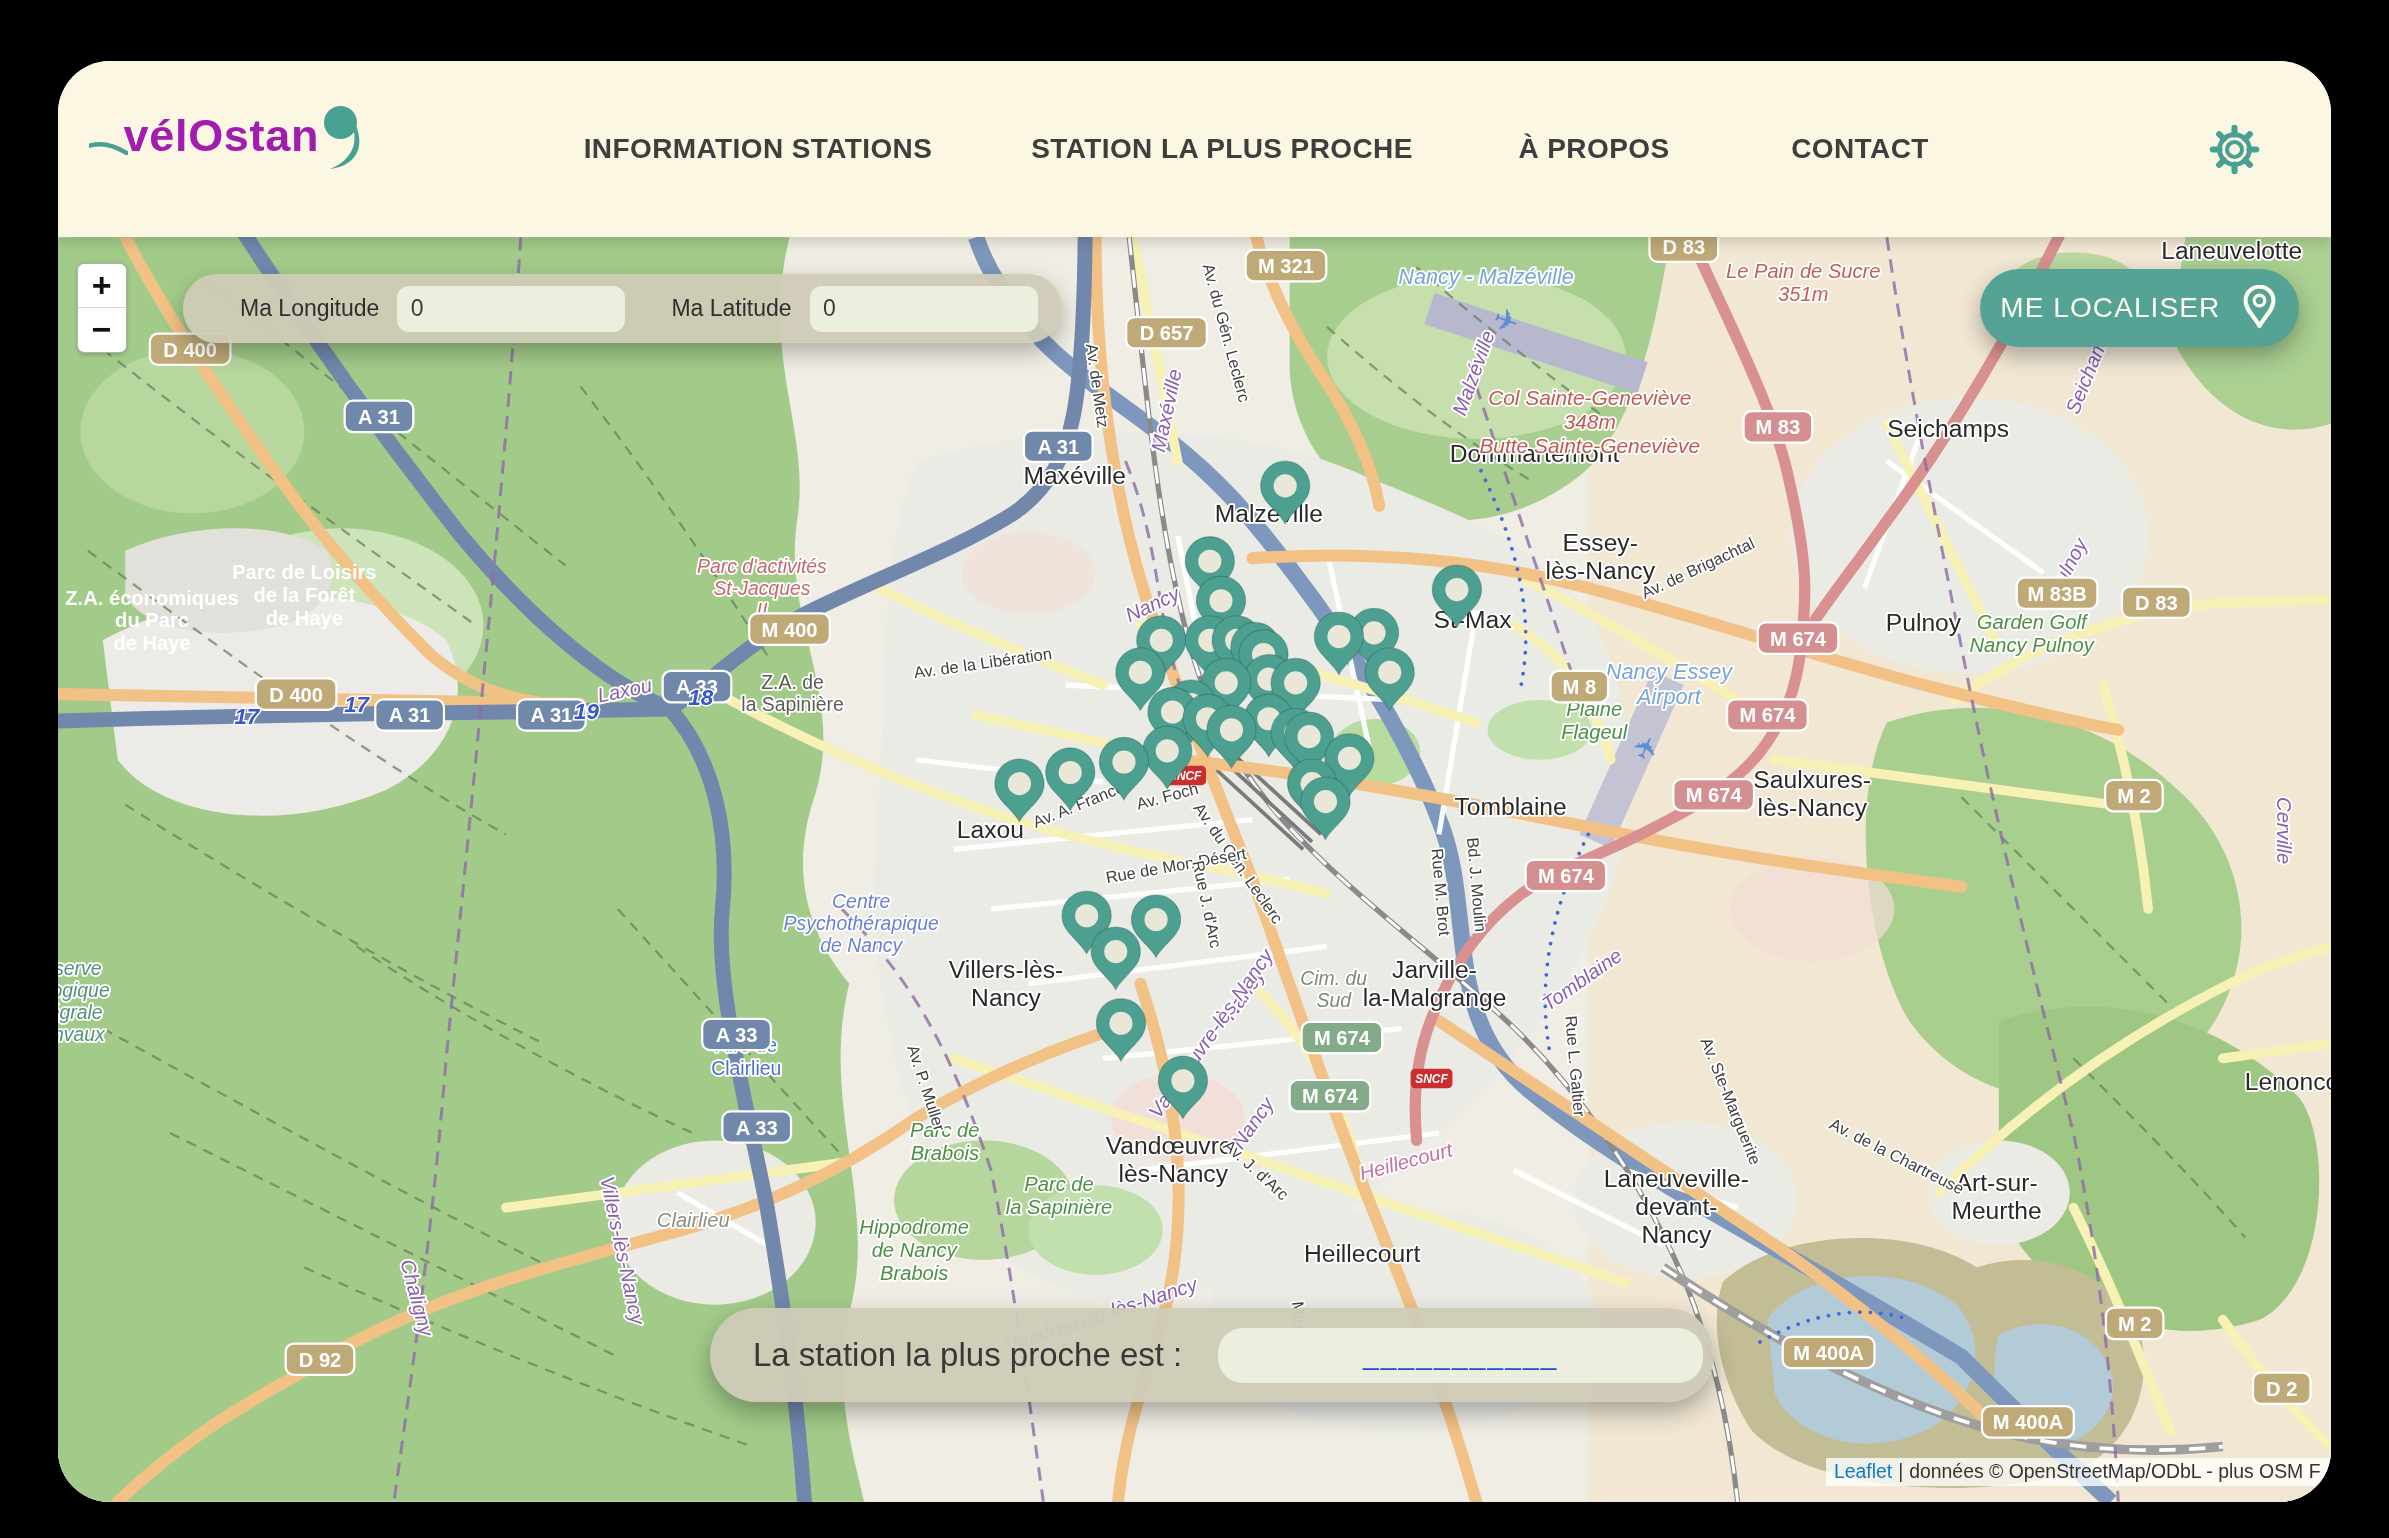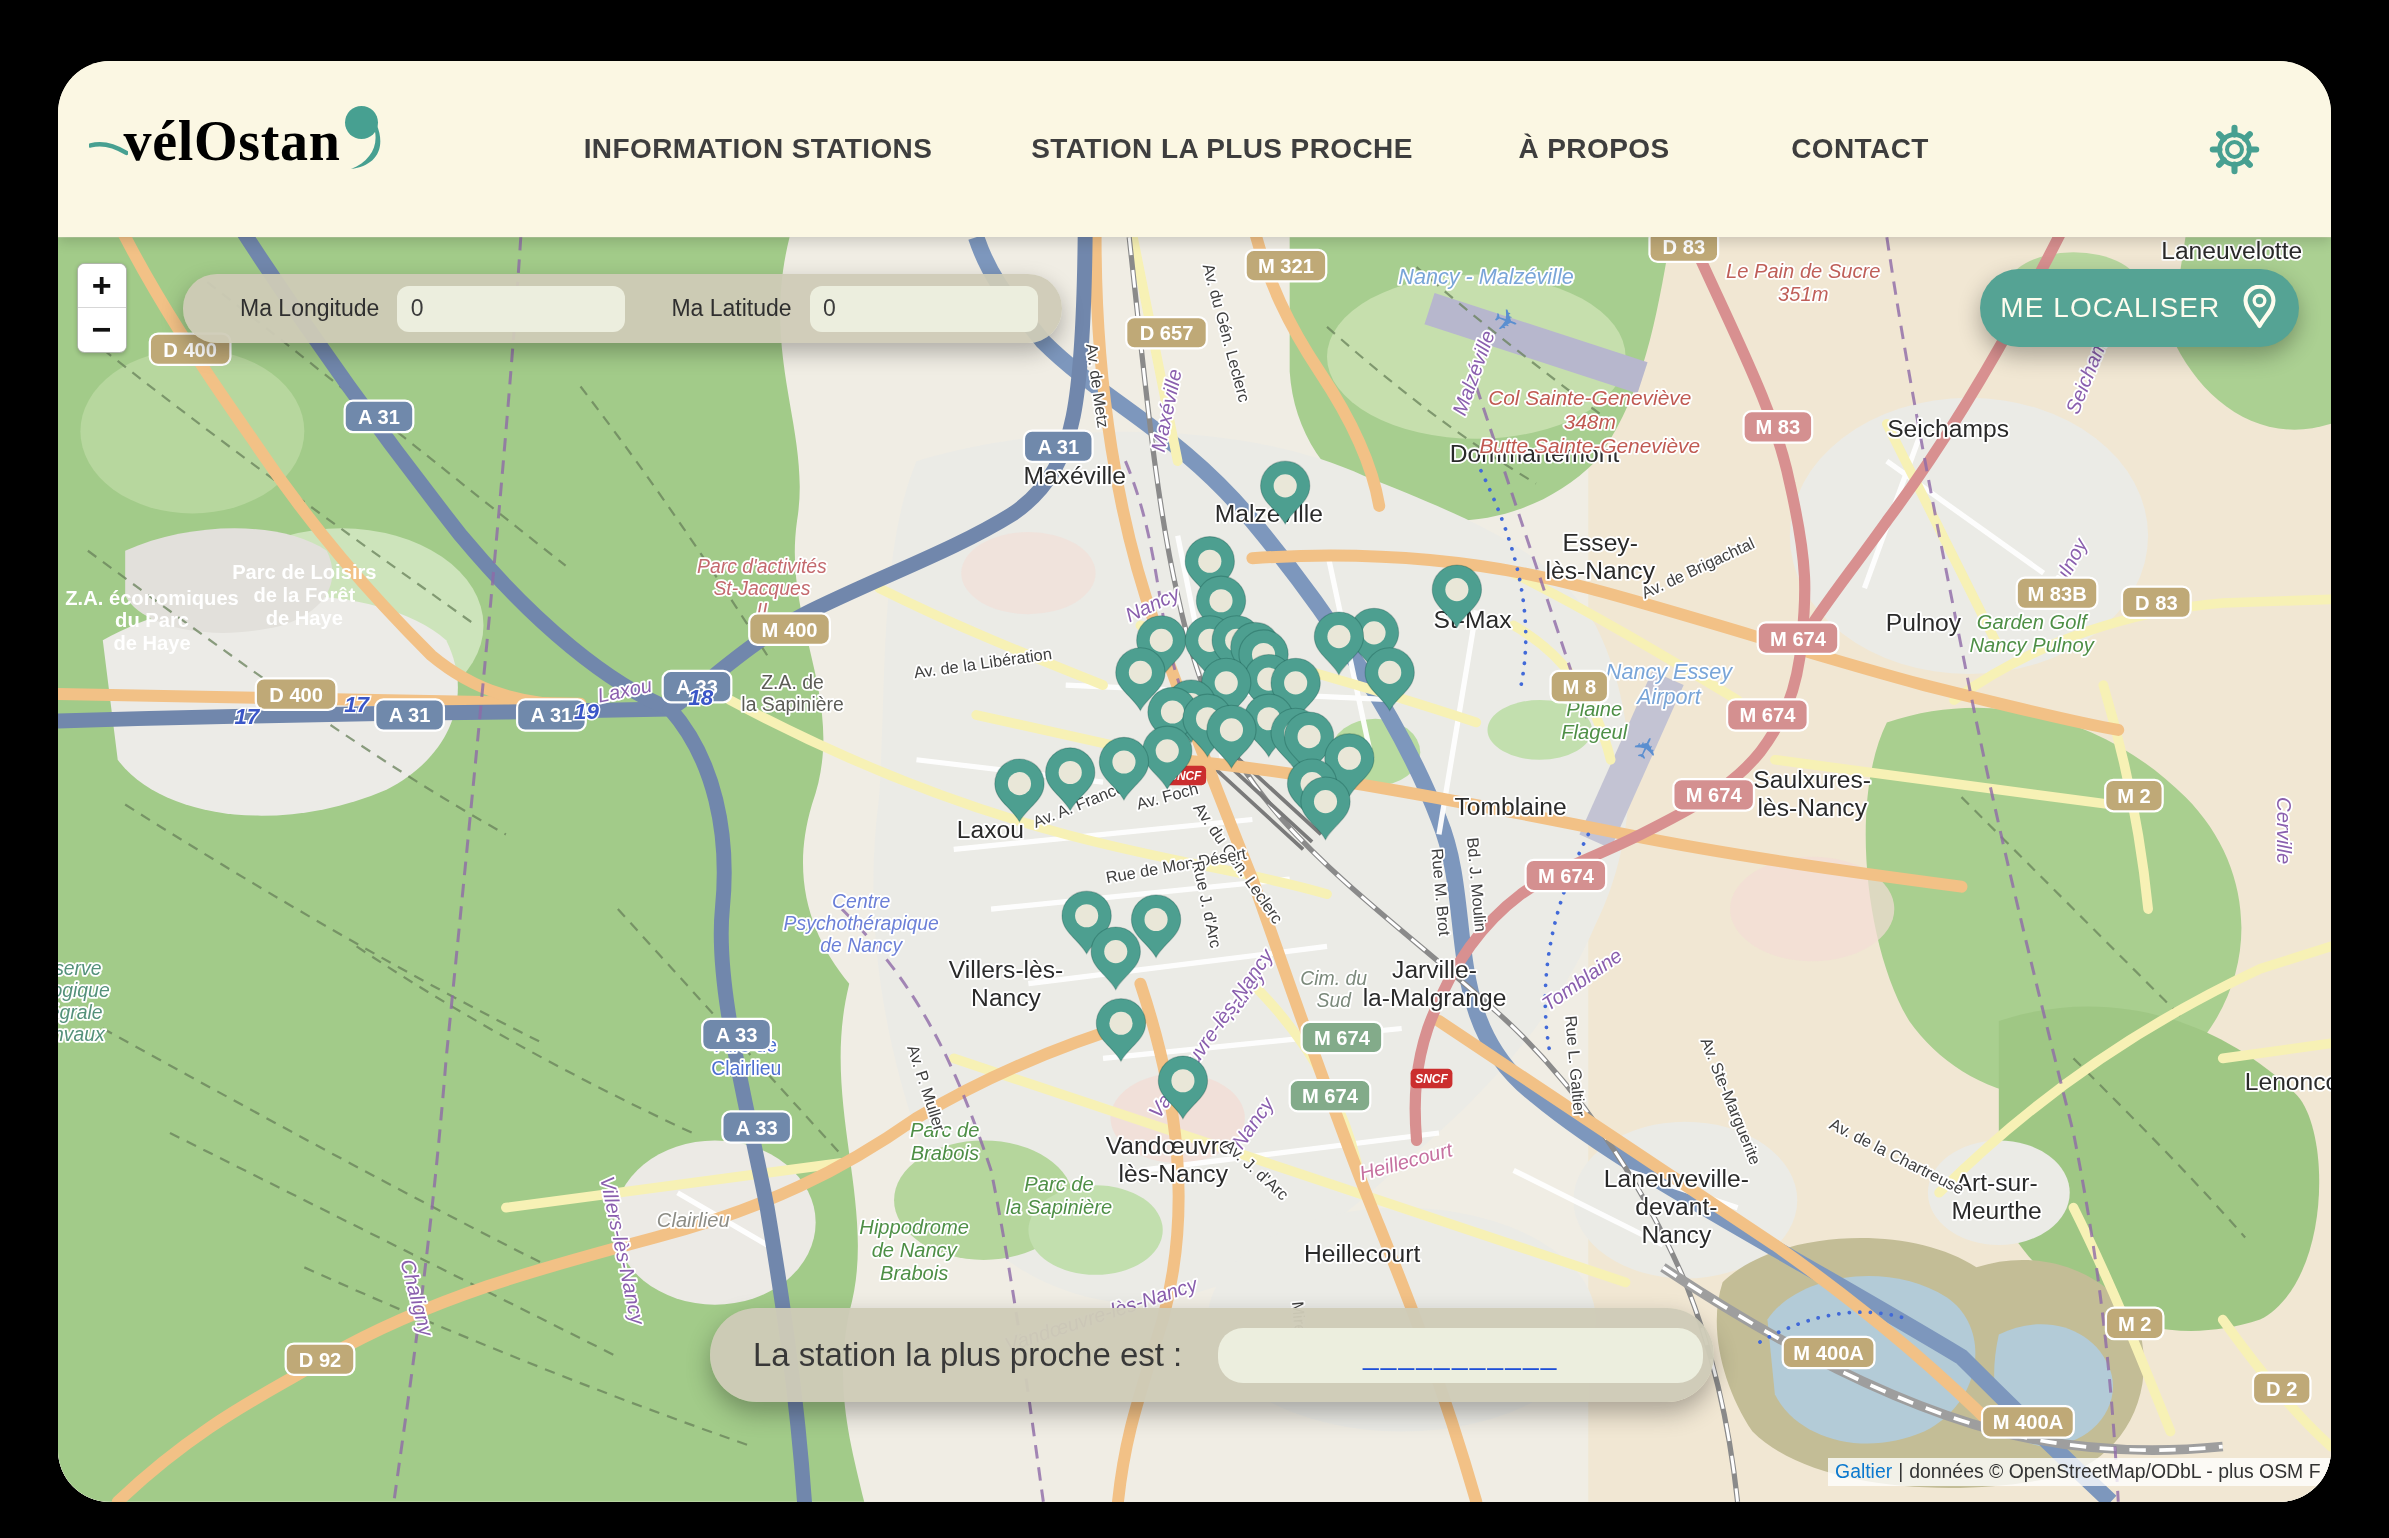--- a/index.html
+++ b/index.html
@@ -13,21 +13,21 @@
     background:#fbf7e3;border-radius:52px;overflow:hidden;
   }
   
   .header{
     position:absolute;left:0;top:0;width:100%;height:176px;background:#fbf7e3;
     z-index:30;box-shadow:0 4.5px 12px rgba(0,0,0,0.15);
   }
   .logo{position:absolute;left:31px;top:52px;display:flex;align-items:flex-start;cursor:pointer;}
   .logo-swash{margin-top:28px;margin-right:-4.5px;}
   .logo-text{
-    font-family:Liberation Serif, serif;font-weight:600;font-size:56px;color:#000000;
+    font-family:Liberation Sans, sans-serif;font-weight:600;font-size:45px;color:#a21caf;
     letter-spacing:0.7px;line-height:1;
   }
   .logo-comma{margin-left:1.5px;margin-top:-10.5px;}
   .nav-item{
     position:absolute;top:72px;transform:translateX(-50%);
     font-size:28px;color:#3e3e3e;letter-spacing:0.4px;font-weight:700;
     white-space:nowrap;cursor:pointer;
   }
   .nav-1{left:700px;} .nav-2{left:1164px;} .nav-3{left:1536px;} .nav-4{left:1802px;}
   .gear{position:absolute;left:2148px;top:60px;width:57px;height:57px;cursor:pointer;}
@@ -799,19 +799,19 @@
       <circle cy="-31" r="6.5" fill="none" stroke="#fefcee" stroke-width="4"></circle>
     </svg>
   </button>
 
   <div class="nearest-bar">
     <span class="nearest-label">La station la plus proche est :</span>
     <input class="nearest-input" value="___________" style="">
   </div>
 
   <div class="attribution">
-    <a>Galtier</a>
+    <a>Leaflet</a>
     <span class="sep">|</span>
     <span>données © OpenStreetMap/ODbL - plus OSM F</span>
   </div>
 
 </div>
 
 
 </body></html>

